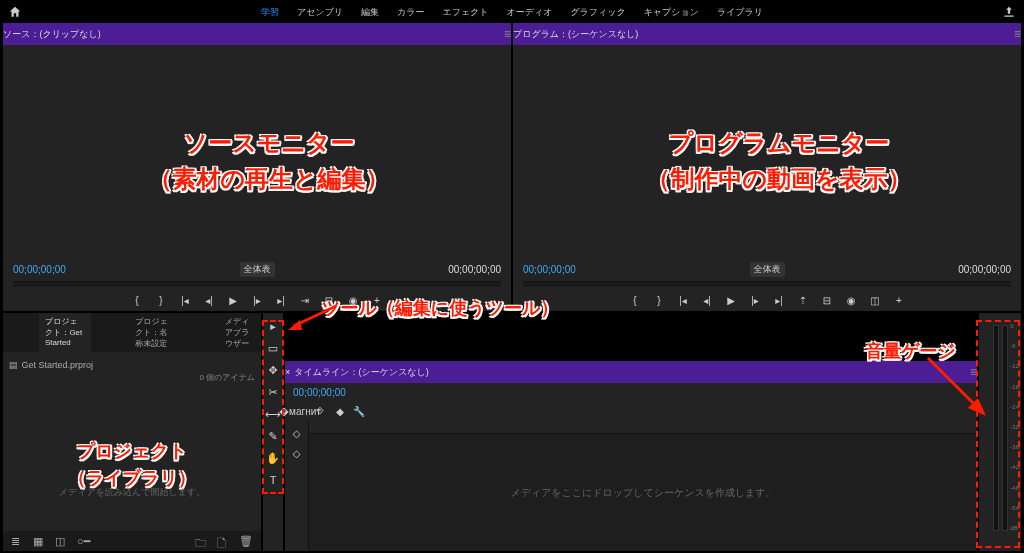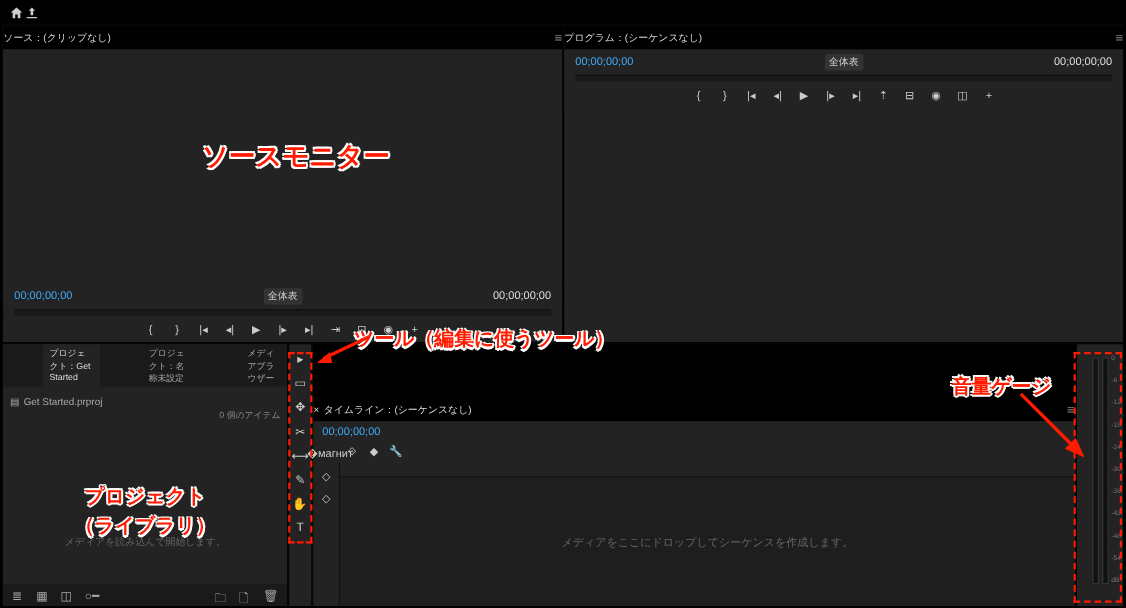--- a/index.html
+++ b/index.html
@@ -10,21 +10,21 @@
     font-size: 10px; overflow: hidden; position: relative;
     border: 2px solid #000;
   }
   .topbar { height: 20px; background: #000; display: flex; align-items: center; padding: 0 6px; }
   .workspace-tabs { flex: 1; display: flex; justify-content: center; gap: 18px; font-size: 9px; }
   .workspace-tabs span { color: #ccc; cursor: pointer; }
   .workspace-tabs span.active { color: #2a8cff; }
   .home-icon, .share-icon { width: 14px; height: 14px; fill: #ccc; }
   .row1 { display: flex; height: 290px; background: #000; }
   .panel { background: #232323; border: 1px solid #000; display: flex; flex-direction: column; position: relative; }
-  .panel-title { font-size: 9px; padding: 4px 0; background: #000000; color: #ddd; display: flex; align-items: center; gap: 4px; text-align: right; }
+  .panel-title { font-size: 9px; padding: 4px 0; background: #4c1d95; color: #ddd; display: flex; align-items: center; gap: 4px; text-align: right; }
   .panel-title .menu { margin-left: auto; font-size: 12px; color: #888; cursor: pointer; }
   .monitor-body { flex: 1; background: #232323; position: relative; display: flex; align-items: center; justify-content: center; padding-left: 24px; }
   .annot {
     position: absolute; text-align: center; font-weight: 800;
     font-size: 24px; color: #ff1a00; pointer-events: none;
     text-shadow: -1.5px -1.5px 0 #fff, 1.5px -1.5px 0 #fff, -1.5px 1.5px 0 #fff, 1.5px 1.5px 0 #fff, 0 2px 0 #fff, 2px 0 0 #fff;
     line-height: 1.5; white-space: nowrap;
   }
   .annot.small { font-size: 18px; }
   .timecode-bar { display: flex; align-items: center; justify-content: space-between; padding: 4px 10px; font-size: 10px; color: #3fa9f5; background: #232323; }
@@ -61,34 +61,46 @@
   .tc-white { color: #ddd; }
   .tl-ruler { height: 14px; background: #232323; border-bottom: 1px solid #111; }
 </style>
 </head>
 <body>
 
 <div class="topbar">
   <svg class="home-icon" viewBox="0 0 24 24">
       <path d="M12 3l9 8h-3v9h-4v-6H10v6H6v-9H3z"></path>
     </svg>
+  <div class="workspace-tabs">
+      <span class="active">学習</span>
+      <span>アセンブリ</span>
+      <span>編集</span>
+      <span>カラー</span>
+      <span>エフェクト</span>
+      <span>オーディオ</span>
+      <span>グラフィック</span>
+      <span>キャプション</span>
+      <span>ライブラリ</span>
+    </div>
   <svg class="share-icon" viewBox="0 0 24 24">
       <path d="M12 3l5 5h-3v7h-4V8H7z M4 18h16v2H4z"></path>
     </svg>
 </div>
 
 <div class="row1">
   <div class="panel" style="flex:1">
     <div class="panel-title">
       <span>ソース：(クリップなし)</span>
       <span class="menu">≡</span>
     </div>
     <div class="monitor-body">
       <div class="annot" style="top:80px">
           <div>ソースモニター</div>
+          <div>（素材の再生と編集）</div>
         </div>
     </div>
     <div class="timecode-bar">
       <span>00;00;00;00</span>
       <span class="fit">全体表</span>
       <span class="tc-white">00;00;00;00</span>
     </div>
     <div class="scrubber"></div>
     <div class="transport">
       <span class="tbtn">{</span>
@@ -102,20 +114,26 @@
       <span class="tbtn">⊡</span>
       <span class="tbtn">◉</span>
       <span class="tbtn">+</span>
     </div>
   </div>
 
   <div class="panel" style="flex:1">
     <div class="panel-title">
       <span>プログラム：(シーケンスなし)</span>
       <span class="menu">≡</span>
+    </div>
+    <div class="monitor-body">
+      <div class="annot" style="top:80px">
+          <div>プログラムモニター</div>
+          <div>（制作中の動画を表示）</div>
+        </div>
     </div>
     <div class="timecode-bar">
       <span>00;00;00;00</span>
       <span class="fit">全体表</span>
       <span class="tc-white">00;00;00;00</span>
     </div>
     <div class="scrubber"></div>
     <div class="transport">
       <span class="tbtn">{</span>
       <span class="tbtn">}</span>

